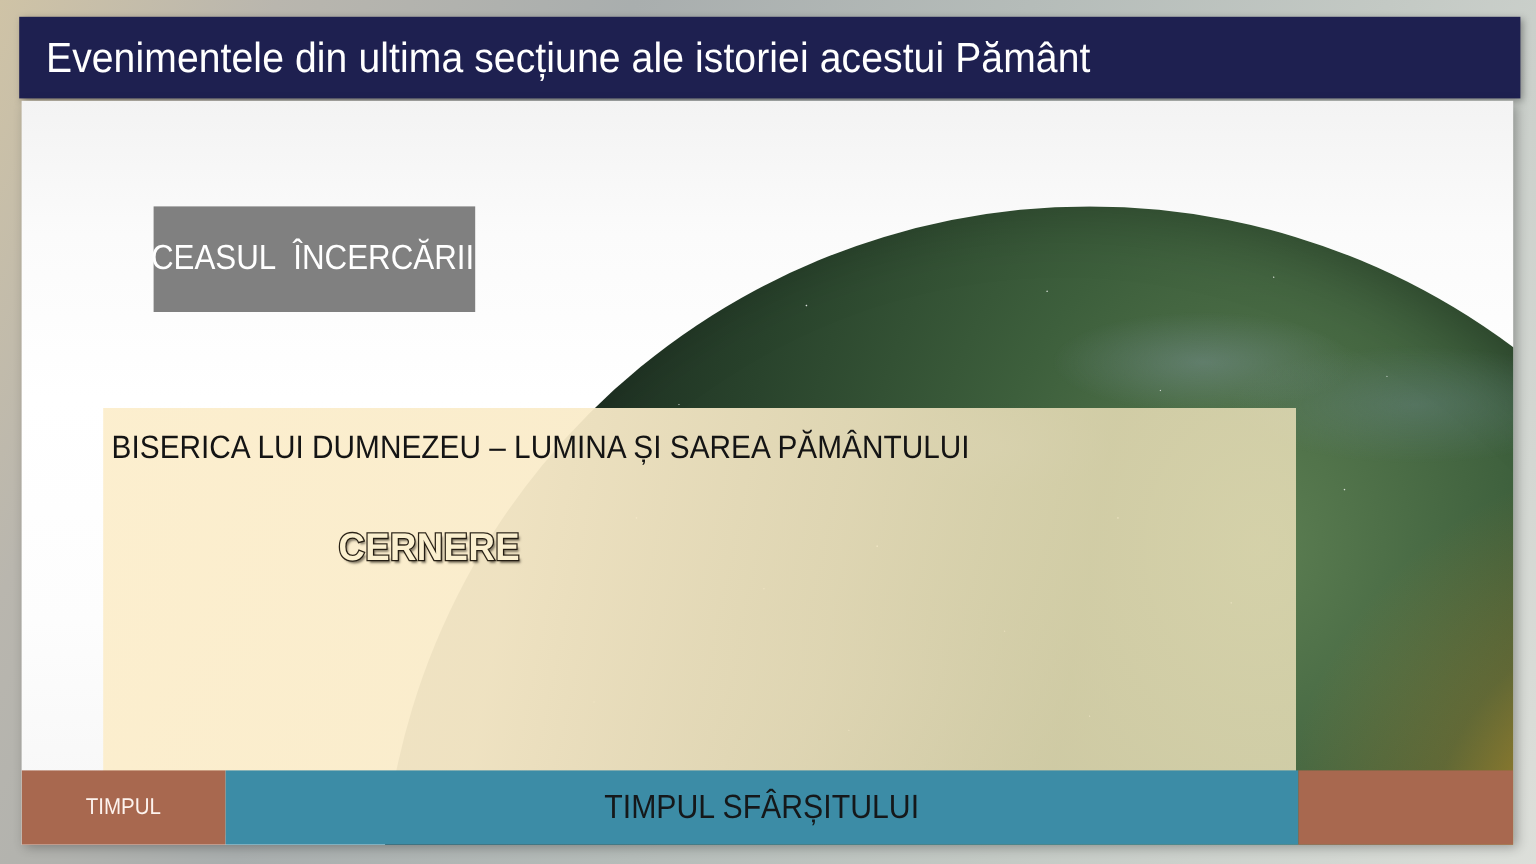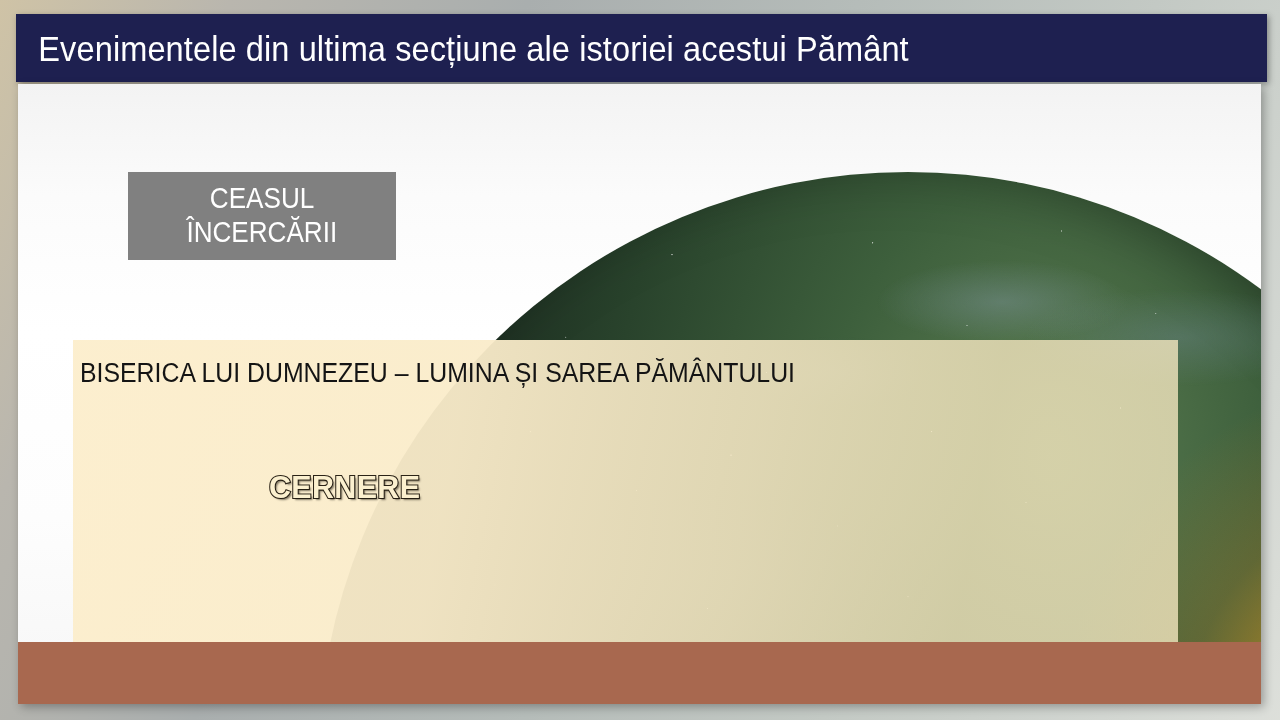--- a/index.html
+++ b/index.html
@@ -123,39 +123,39 @@
 
   
   .trial-box {
     position: absolute;
     left: 110px;
     top: 88px;
     width: 268px;
     height: 88px;
     background: #808080;
     display: flex;
-    flex-direction: column;
+    flex-direction: row;
     align-items: center;
     justify-content: center;
     line-height: 1.16;
   }
   .trial-line {
     color: #ffffff;
     font-size: 29px;
     font-family: "Liberation Sans Narrow", "Liberation Sans", sans-serif;
     transform: scaleX(0.9);
     white-space: nowrap;
   }
 
   
   .content-panel {
     position: absolute;
-    left: 55px;
+    left: 68px;
     top: 256px;
-    width: 1105px;
+    width: 994px;
     height: 356px;
     background: linear-gradient(100deg,
         rgba(252,238,205,0.97) 0%,
         rgba(250,236,202,0.95) 34%,
         rgba(246,232,196,0.88) 60%,
         rgba(243,229,190,0.80) 80%,
         rgba(246,233,194,0.78) 100%);
   }
   .panel-heading {
     position: absolute;
@@ -196,21 +196,21 @@
   
   .stage-list {
     position: absolute;
     left: 196px;
     top: 98px;
     width: 230px;
   }
   .stage {
     height: 68px;
     display: flex;
-    align-items: flex-end;
+    align-items: flex-start;
     white-space: nowrap;
   }
   .stage-outlined {
     font-size: 32px;
     font-weight: bold;
     font-family: "Liberation Sans Narrow", "Liberation Sans", sans-serif;
     color: #fbf0cf;
     transform: scaleX(0.95);
     transform-origin: left center;
     letter-spacing: 0.4px;
@@ -293,19 +293,25 @@
 
       <div class="stage-list">
         <div class="stage">
           <span class="stage-outlined">CERNERE</span>
         </div>
       </div>
 
     </div>
 
     <div class="timeline">
+      <div class="tl-seg tl-left">
+        <span class="tl-left-label">TIMPUL</span>
+      </div>
+      <div class="tl-seg tl-middle">
+        <span class="tl-middle-label">TIMPUL SFÂRȘITULUI</span>
+      </div>
       <div class="tl-seg tl-right">
         <span class="tl-left-label"></span>
       </div>
     </div>
 
   </div>
 </div>
 
 </body></html>

